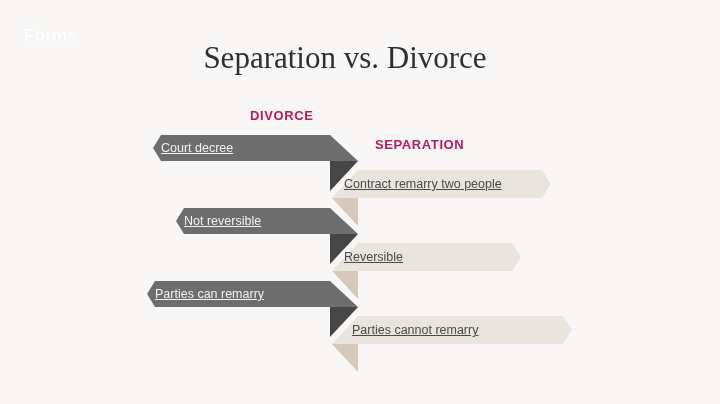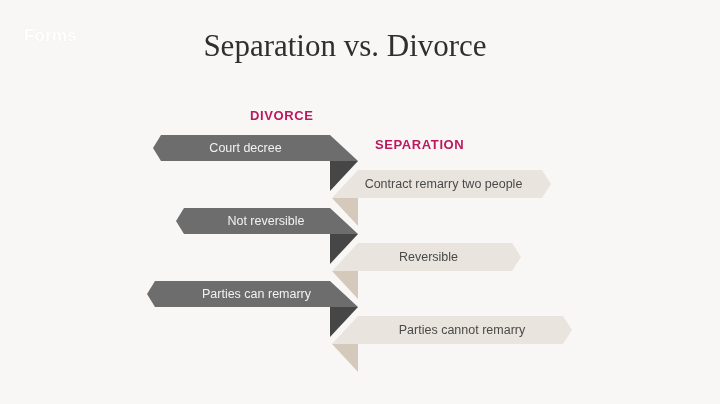--- a/index.html
+++ b/index.html
@@ -14,41 +14,42 @@
     background: #f8f7f5;
   }
   .logo {
     position: absolute; left: 24px; top: 26px;
     font-family: "Liberation Sans", sans-serif;
     font-weight: bold; font-size: 17px; color: #ffffff;
     letter-spacing: 0.2px;
     text-shadow: 0 0 1px rgba(220,220,220,0.6);
   }
   .title {
-    position: absolute; left: 0; top: 28px; width: 690px;
+    position: absolute; left: 0; top: 40px; width: 690px;
     text-align: center;
     font-family: "Liberation Serif", "DejaVu Serif", serif;
     font-size: 31px; color: #2f2f2f;
   }
   .col-head {
     position: absolute; top: 108px;
     font-family: "Liberation Sans", sans-serif;
     font-weight: bold; font-size: 13px; color: #be185d;
     letter-spacing: 0.6px;
   }
   .col-divorce { left: 250px; }
   .col-separation { left: 375px; margin-top: 29px; }
   svg.ribbons { position: absolute; left: 0; top: 0; }
   .rlabel {
     position: absolute;
     font-family: "Liberation Sans", sans-serif;
     font-size: 12.5px;
-    text-align: center;
+    text-align: left;
     white-space: nowrap;
     line-height: 1;
+    text-decoration: underline;
   }
   .rlabel.dark { color: #f2f2f2; }
   .rlabel.light { color: #4a4a4a; }
 </style>
 </head>
 <body>
 
 <div class="frame"></div>
 
 <div class="logo">Forms</div>
@@ -67,18 +68,18 @@
     <polygon points="332,198 358,198 358,226" fill="#d5c9bc"></polygon>
     <polygon points="358,170 542,170 551,184 542,198 332,198" fill="#e9e4de"></polygon>
     <polygon points="332,271 358,271 358,299" fill="#d5c9bc"></polygon>
     <polygon points="358,243 512,243 521,257 512,271 332,271" fill="#e9e4de"></polygon>
     <polygon points="332,344 358,344 358,372" fill="#d5c9bc"></polygon>
     <polygon points="358,316 563,316 572,330 563,344 332,344" fill="#e9e4de"></polygon>
   </svg>
 
 <div id="labels">
     <div class="rlabel dark" style="left: 161px; top: 142px; width: 169px;">Court decree</div>
-    <div class="rlabel dark" style="left: 193px; top: 215px; width: 146px;">Not reversible</div>
-    <div class="rlabel dark" style="left: 169px; top: 288px; width: 175px;">Parties can remarry</div>
+    <div class="rlabel dark" style="left: 184px; top: 215px; width: 146px;">Not reversible</div>
+    <div class="rlabel dark" style="left: 155px; top: 288px; width: 175px;">Parties can remarry</div>
     <div class="rlabel light" style="left: 344px; top: 178px; width: 199px;">Contract remarry two people</div>
     <div class="rlabel light" style="left: 344px; top: 251px; width: 169px;">Reversible</div>
     <div class="rlabel light" style="left: 352px; top: 324px; width: 220px;">Parties cannot remarry</div>
   </div>
 
 </body></html>

